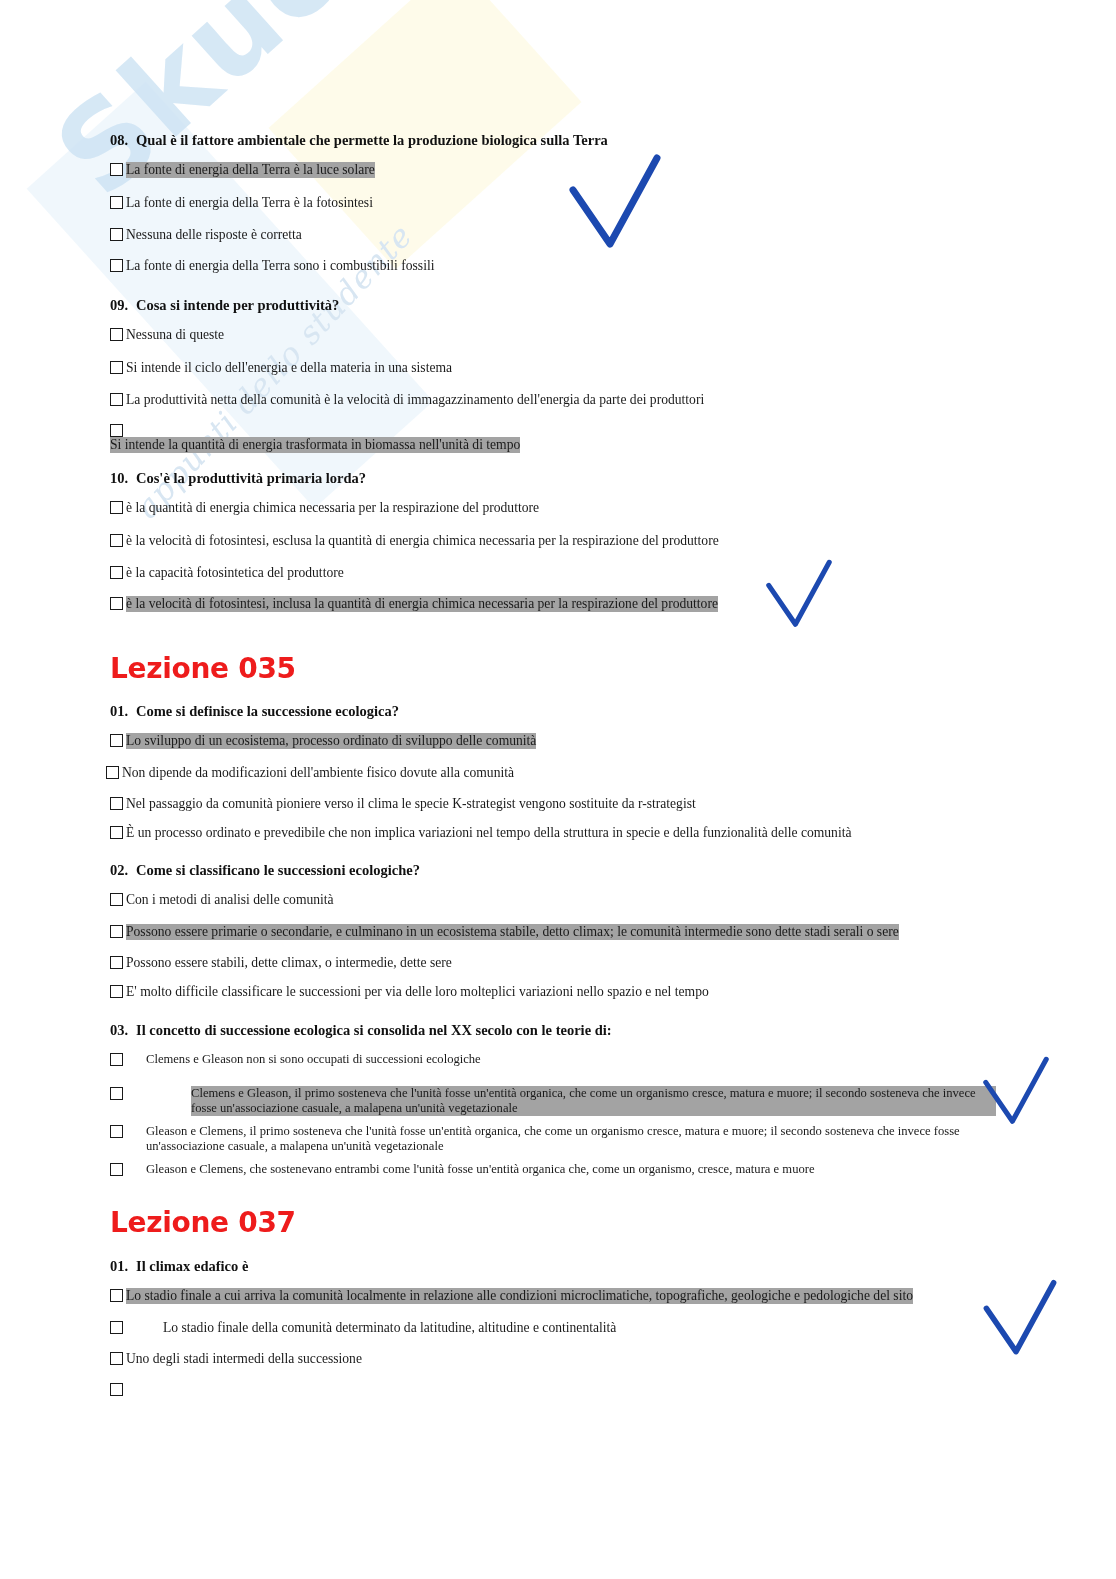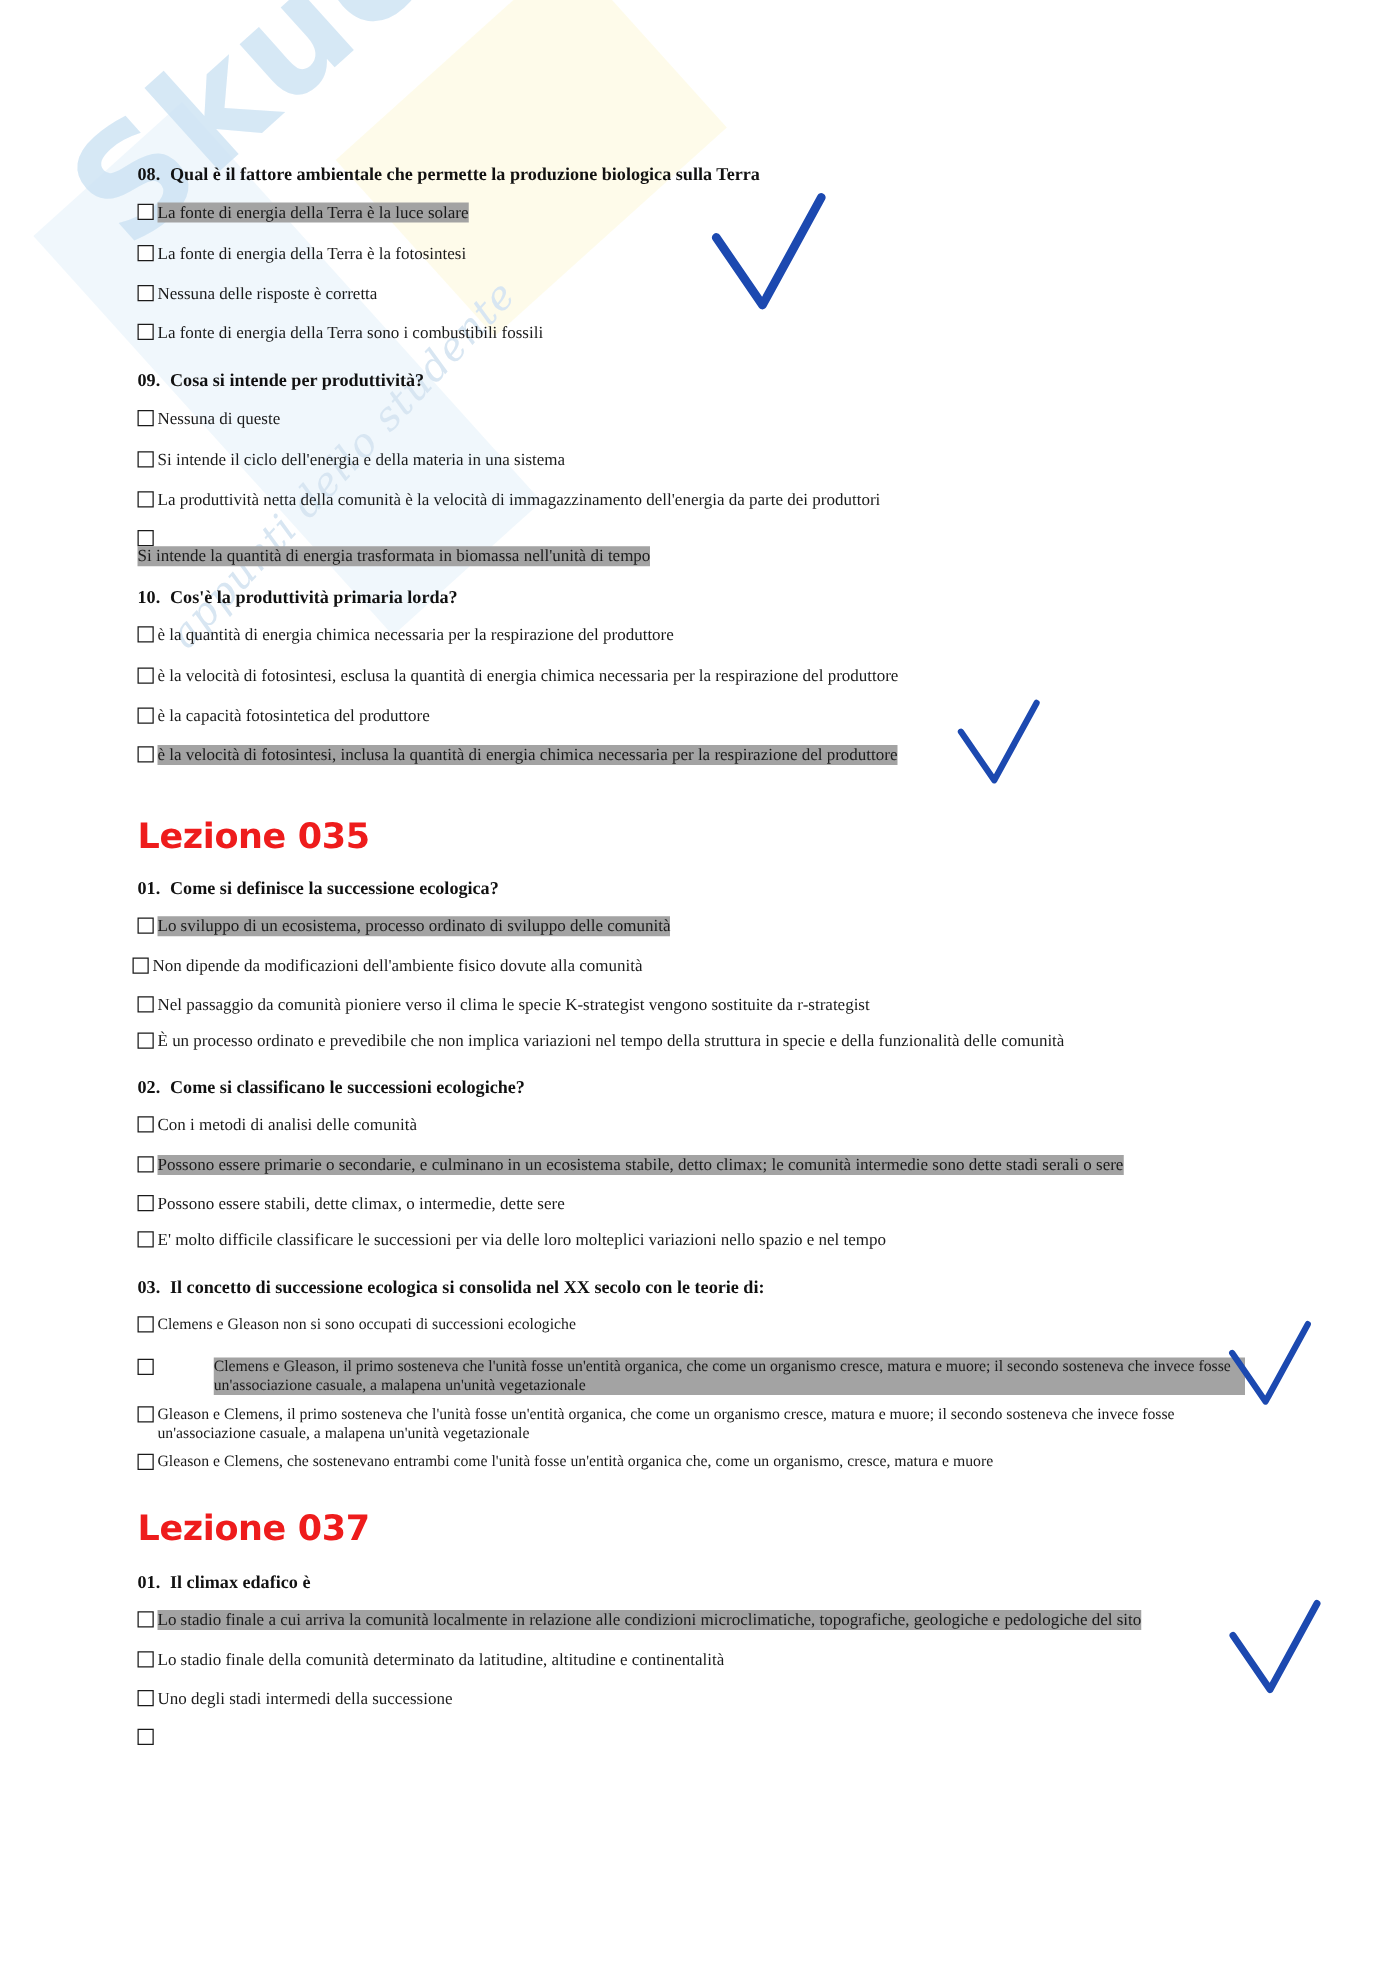--- a/index.html
+++ b/index.html
@@ -126,20 +126,21 @@
     font-size: 13.6px;
     line-height: 16px;
     color: #1a1a1a;
   }
   .atext.hl {
     background: #a3a3a3;
   }
   .atext.small {
     font-size: 12.6px;
     line-height: 15px;
+    margin-left: 20px;
   }
 
   
   .checkmark {
     position: absolute;
     z-index: 3;
   }
   .checkmark svg { display: block; }
 </style>
 </head>
@@ -257,21 +258,21 @@
       <div class="answer-row" style="position: absolute; left: 110px; top: 1162px; width: 886px;">
         <span class="cbox"></span>
         <span class="atext small">Gleason e Clemens, che sostenevano entrambi come l'unità fosse un'entità organica che, come un organismo, cresce, matura e muore</span>
       </div>
       <div class="lesson-title" style="position: absolute; left: 110px; top: 1206px;">Lezione 037</div>
       <div class="question" style="position: absolute; left: 110px; top: 1258px;"><span class="q-num">01.</span><span>Il climax edafico è</span></div>
       <div class="answer-row" style="position: absolute; left: 110px; top: 1288px; width: 886px;">
         <span class="cbox"></span>
         <span class="atext hl">Lo stadio finale a cui arriva la comunità localmente in relazione alle condizioni microclimatiche, topografiche, geologiche e pedologiche del sito</span>
       </div>
-      <div class="answer-row" style="position: absolute; left: 110px; top: 1320px; width: 886px;">
+      <div class="answer-row" style="position: absolute; left: 110px; top: 1320px; width: 886px; gap: 37px;">
         <span class="cbox"></span>
         <span class="atext">Lo stadio finale della comunità determinato da latitudine, altitudine e continentalità</span>
       </div>
       <div class="answer-row" style="position: absolute; left: 110px; top: 1351px; width: 886px;">
         <span class="cbox"></span>
         <span class="atext">Uno degli stadi intermedi della successione</span>
       </div>
       <div class="answer-row" style="position: absolute; left: 110px; top: 1382px; width: 886px;">
         <span class="cbox"></span>
       </div>

